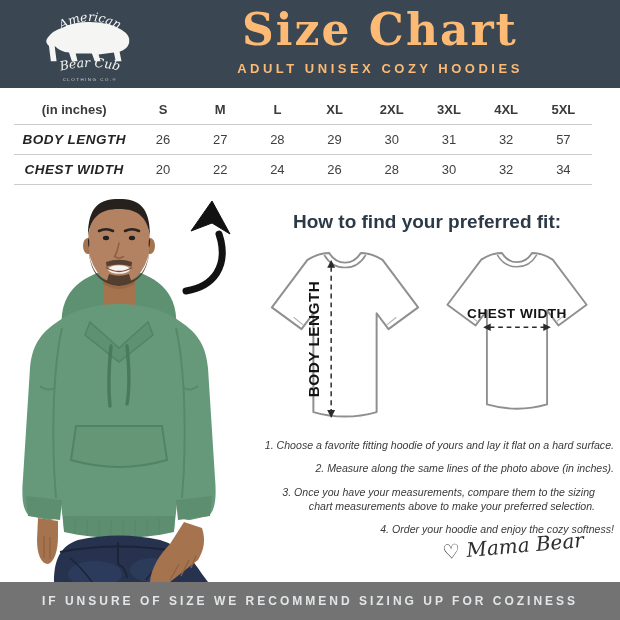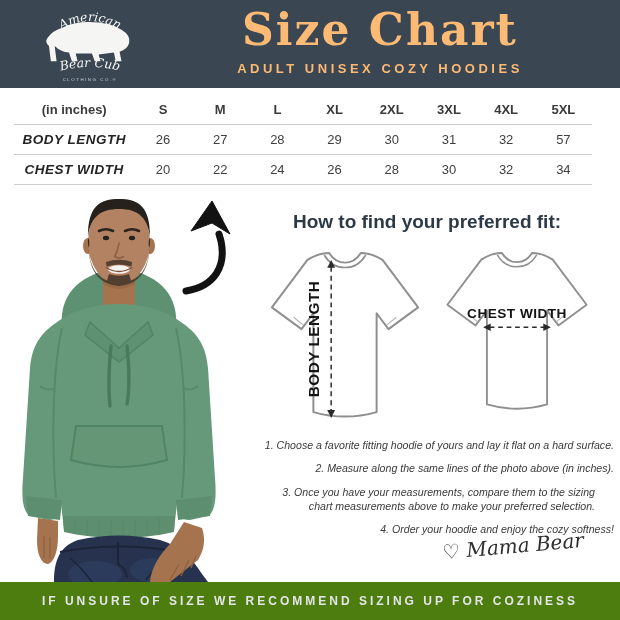--- a/index.html
+++ b/index.html
@@ -58,21 +58,21 @@
   }
   .step.narrow { max-width:336px; }
   .signature {
     position:absolute; left:428px; top:534px; width:170px; text-align:center;
     font-family:"DejaVu Serif", serif; font-style:italic; font-size:20px;
     color:#2e2e2e; transform:rotate(-5deg);
   }
   
   .ftr {
     position:absolute; left:0; bottom:0; width:620px; height:38px;
-    background:#4d7c0f;
+    background:#737373;
   }
   .ftr-note {
     text-align:center; line-height:38px; font-size:12px; font-weight:bold;
     letter-spacing:3px; color:#e3e6e8;
   }
   svg text { font-family:"Liberation Sans", sans-serif; }
   .script-text { font-family:"DejaVu Serif", serif; font-style:italic; }
 </style>
 </head>
 <body>

